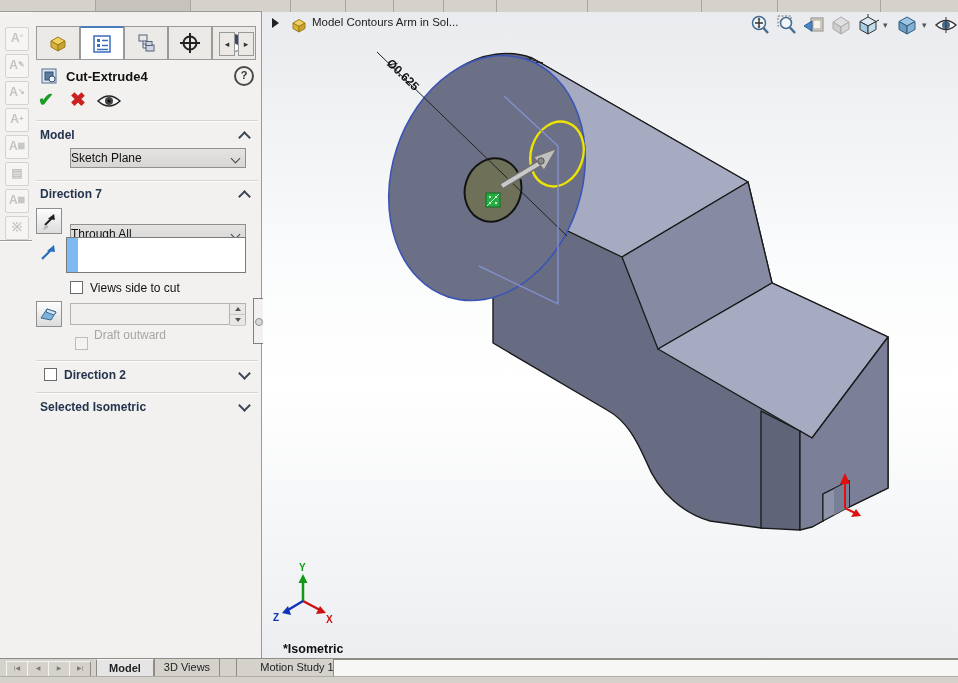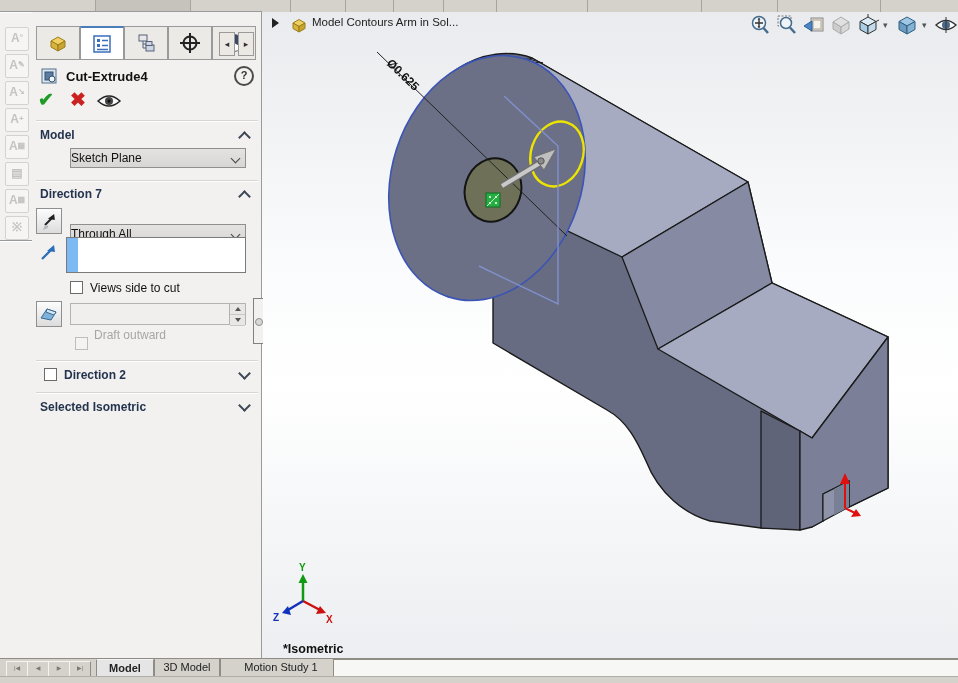--- a/index.html
+++ b/index.html
@@ -373,17 +373,17 @@
 
 <div class="abs" id="splitter-bump"></div>
 <div class="abs" id="splitter-dot-side"></div>
 
 <div class="abs" id="bottom-bar">
   <div class="navbtn" style="left:6px">|◀</div>
   <div class="navbtn" style="left:27px">◀</div>
   <div class="navbtn" style="left:48px">▶</div>
   <div class="navbtn" style="left:69px">▶|</div>
   <div class="btab active" style="left:96px;width:58px">Model</div>
-  <div class="btab" style="left:154px;width:66px">3D Model</div>
-  <div class="btab" style="left:220px;width:122px">Motion Study 1</div>
+  <div class="btab" style="left:154px;width:66px">3D Views</div>
+  <div class="btab" style="left:236px;width:122px">Motion Study 1</div>
   <div id="bb-right"></div>
 </div>
 <div class="abs" id="status-strip"></div>
 
 </body></html>

